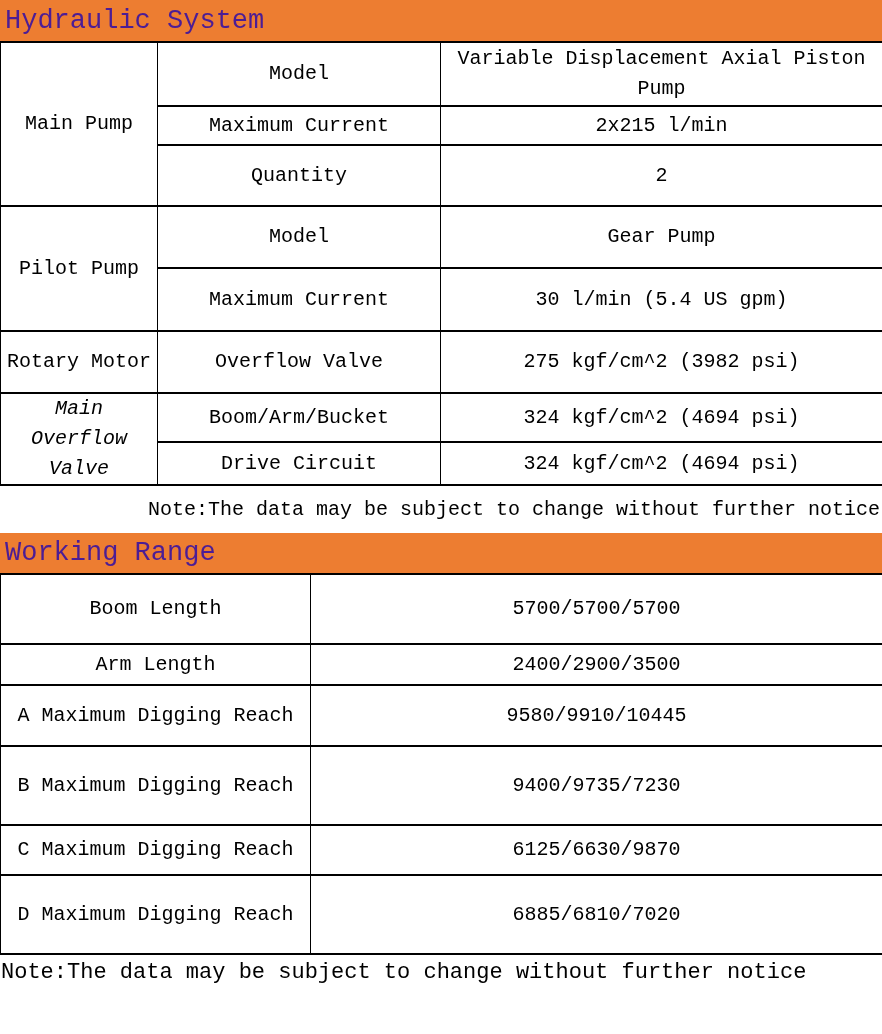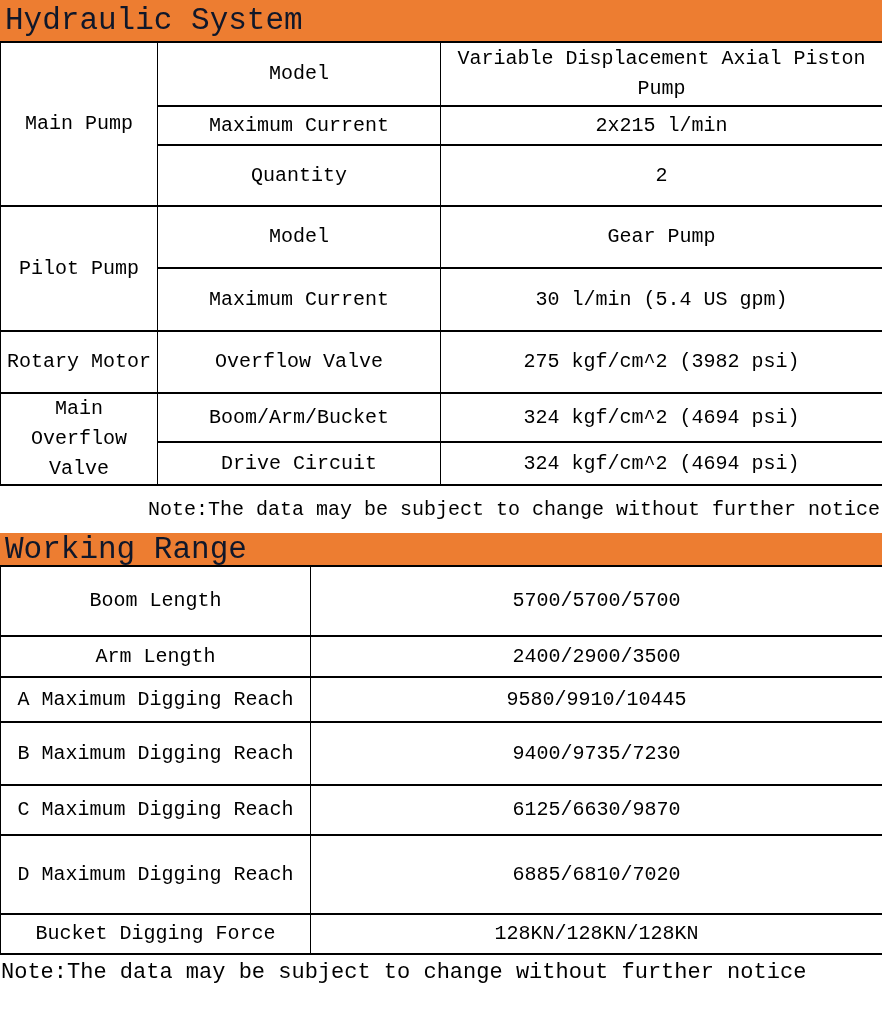--- a/index.html
+++ b/index.html
@@ -14,42 +14,42 @@
   }
   .section-bar {
     background: #ED7D31;
     height: 41px;
     display: flex;
     align-items: center;
     padding-left: 5px;
     box-sizing: border-box;
   }
   .section-bar span {
-    font-size: 31px;
-    color: #0f172a;
+    font-size: 27px;
+    color: #4c1d95;
     white-space: nowrap;
   }
-  .wr-bar { height: 32px; }
+  .wr-bar { height: 40px; }
   table.spec-table {
     border-collapse: collapse;
     table-layout: fixed;
     width: 882px;
   }
   table.spec-table td {
     border: 1px solid #000000;
     border-top-width: 2px;
     border-bottom-width: 2px;
     text-align: center;
     vertical-align: middle;
     font-size: 20px;
     line-height: 1.5;
     padding: 0 2px;
     overflow: hidden;
   }
-  td.group-small { font-size: 17px; line-height: 1.45; }
+  td.group-small { font-size: 17px; line-height: 1.45; font-style: italic; }
   .note1 {
     height: 47px;
     display: flex;
     align-items: center;
     justify-content: flex-end;
     padding-right: 2px;
     font-size: 20px;
     white-space: nowrap;
   }
   .note2 {
@@ -126,38 +126,34 @@
     </colgroup>
     <tbody>
       <tr style="height:70px">
         <td>Boom Length</td>
         <td>5700/5700/5700</td>
       </tr>
       <tr style="height:41px">
         <td>Arm Length</td>
         <td>2400/2900/3500</td>
       </tr>
-      <tr style="height:45px">
+      <tr style="height:61px">
         <td>A Maximum Digging Reach</td>
         <td>9580/9910/10445</td>
       </tr>
-      <tr style="height:63px">
+      <tr style="height:79px">
         <td>B Maximum Digging Reach</td>
         <td>9400/9735/7230</td>
       </tr>
       <tr style="height:50px">
         <td>C Maximum Digging Reach</td>
         <td>6125/6630/9870</td>
       </tr>
       <tr style="height:79px">
         <td>D Maximum Digging Reach</td>
         <td>6885/6810/7020</td>
       </tr>
-      <tr style="height:40px">
-        <td>Bucket Digging Force</td>
-        <td>128KN/128KN/128KN</td>
-      </tr>
     </tbody>
   </table>
 
   <div class="note2">Note:The data may be subject to change without further notice</div>
 
 </div>
 
 </body></html>

